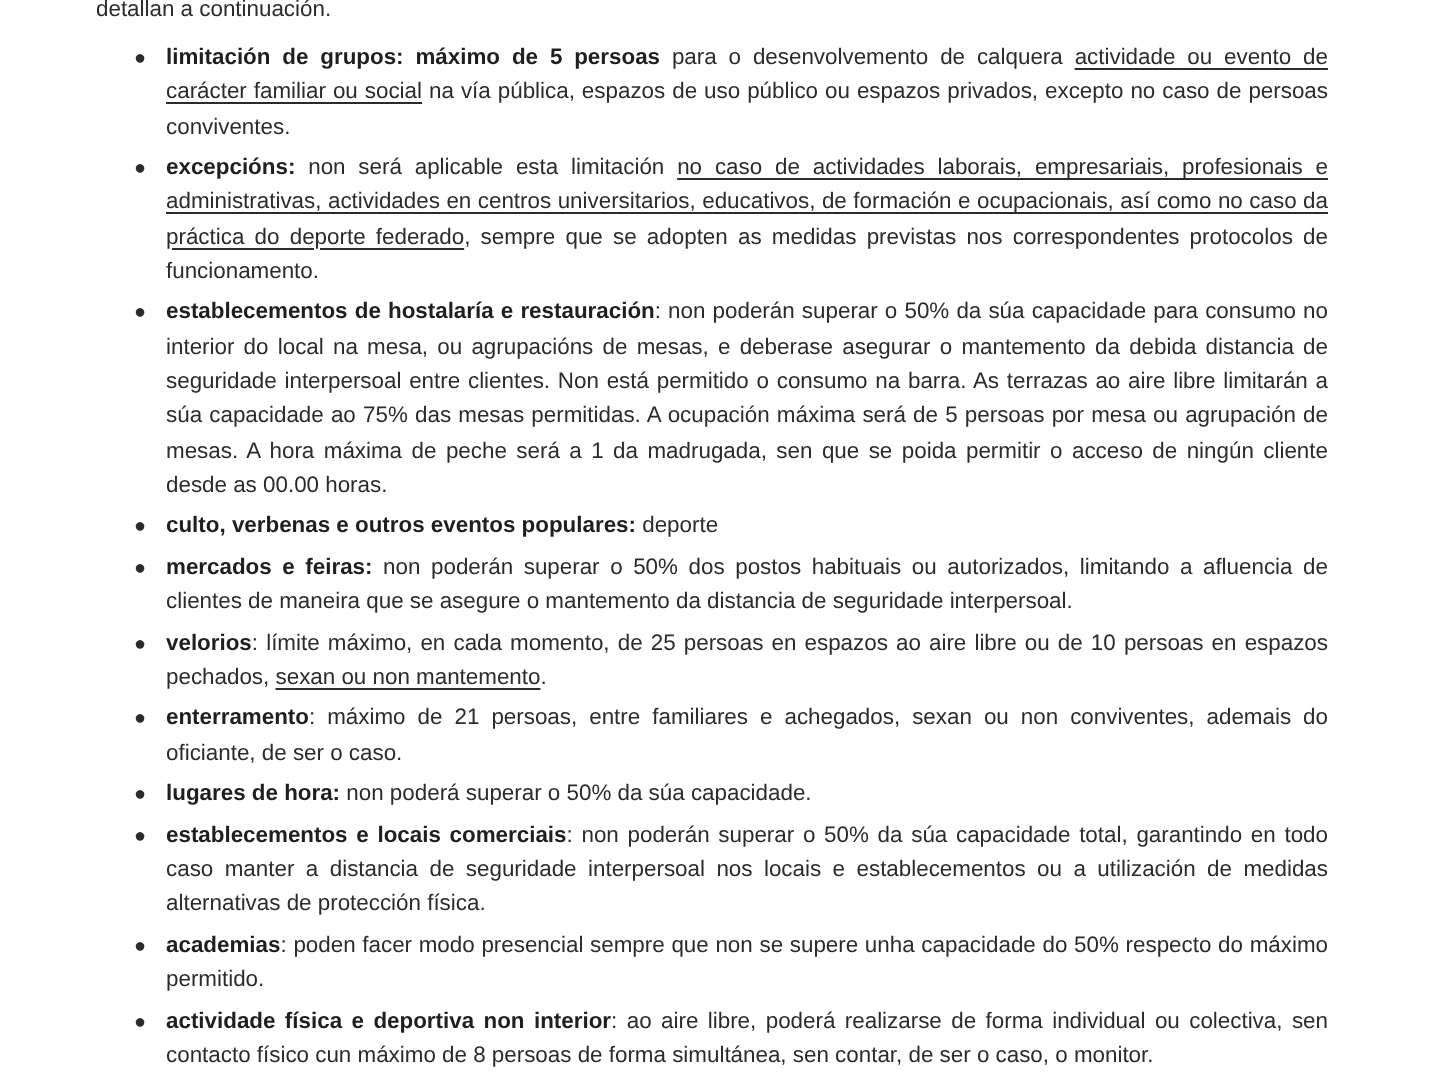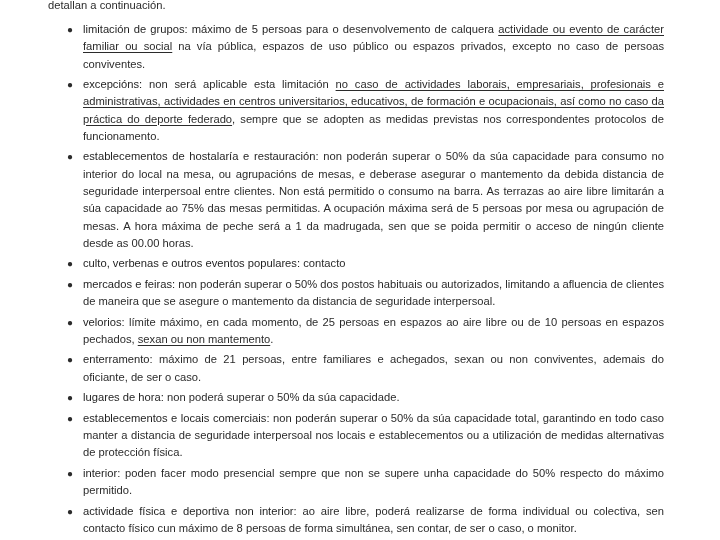--- a/index.html
+++ b/index.html
@@ -4,35 +4,35 @@
 <style>
   html, body { margin:0; padding:0; background:#fff; }
   body { width:720px; height:540px; overflow:hidden; position:relative;
          font-family:"Liberation Sans", sans-serif; color:#2b2b2b; }
   .page { position:absolute; left:0; top:0; width:720px; }
   .intro { position:absolute; left:48px; top:-3px; font-size:11.2px; line-height:17px; }
   ul.items { position:absolute; left:0; top:21px; margin:0; padding:0; list-style:none; width:720px; }
   li.item { position:relative; padding-left:83px; width:581px; font-size:11.2px; line-height:17.3px;
             text-align:justify; margin-bottom:3.2px; }
   li.item .bullet { position:absolute; left:67px; top:0; font-size:10px; }
-  .term { font-weight:normal; color:#1f1f1f; }
+  .term { font-weight:bold; color:#1f1f1f; }
   .u { text-decoration:underline; text-underline-offset:2px; }
 </style>
 </head>
 <body>
 
 <div class="page">
   <div class="intro">detallan a continuación.</div>
   <ul class="items">
     <li class="item"><span class="bullet">●</span><span class="term">limitación de grupos: máximo de 5 persoas</span><span> para o desenvolvemento de calquera </span><span class="u">actividade ou evento de carácter familiar ou social</span><span> na vía pública, espazos de uso público ou espazos privados, excepto no caso de persoas conviventes.</span></li>
     <li class="item"><span class="bullet">●</span><span class="term">excepcións:</span><span> non será aplicable esta limitación </span><span class="u">no caso de actividades laborais, empresariais, profesionais e administrativas, actividades en centros universitarios, educativos, de formación e ocupacionais, así como no caso da práctica do deporte federado</span><span>, sempre que se adopten as medidas previstas nos correspondentes protocolos de funcionamento.</span></li>
     <li class="item"><span class="bullet">●</span><span class="term">establecementos de hostalaría e restauración</span><span>: non poderán superar o 50% da súa capacidade para consumo no interior do local na mesa, ou agrupacións de mesas, e deberase asegurar o mantemento da debida distancia de seguridade interpersoal entre clientes. Non está permitido o consumo na barra. As terrazas ao aire libre limitarán a súa capacidade ao 75% das mesas permitidas. A ocupación máxima será de 5 persoas por mesa ou agrupación de mesas. A hora máxima de peche será a 1 da madrugada, sen que se poida permitir o acceso de ningún cliente desde as 00.00 horas.</span></li>
-    <li class="item"><span class="bullet">●</span><span class="term">culto, verbenas e outros eventos populares:</span><span> contacto</span></li>
+    <li class="item"><span class="bullet">●</span><span class="term">culto, verbenas e outros eventos populares:</span><span> deporte</span></li>
     <li class="item"><span class="bullet">●</span><span class="term">mercados e feiras:</span><span> non poderán superar o 50% dos postos habituais ou autorizados, limitando a afluencia de clientes de maneira que se asegure o mantemento da distancia de seguridade interpersoal.</span></li>
     <li class="item"><span class="bullet">●</span><span class="term">velorios</span><span>: límite máximo, en cada momento, de 25 persoas en espazos ao aire libre ou de 10 persoas en espazos pechados, </span><span class="u">sexan ou non mantemento</span><span>.</span></li>
     <li class="item"><span class="bullet">●</span><span class="term">enterramento</span><span>: máximo de 21 persoas, entre familiares e achegados, sexan ou non conviventes, ademais do oficiante, de ser o caso.</span></li>
     <li class="item"><span class="bullet">●</span><span class="term">lugares de hora:</span><span> non poderá superar o 50% da súa capacidade.</span></li>
     <li class="item"><span class="bullet">●</span><span class="term">establecementos e locais comerciais</span><span>: non poderán superar o 50% da súa capacidade total, garantindo en todo caso manter a distancia de seguridade interpersoal nos locais e establecementos ou a utilización de medidas alternativas de protección física.</span></li>
-    <li class="item"><span class="bullet">●</span><span class="term">interior</span><span>: poden facer modo presencial sempre que non se supere unha capacidade do 50% respecto do máximo permitido.</span></li>
+    <li class="item"><span class="bullet">●</span><span class="term">academias</span><span>: poden facer modo presencial sempre que non se supere unha capacidade do 50% respecto do máximo permitido.</span></li>
     <li class="item"><span class="bullet">●</span><span class="term">actividade física e deportiva non interior</span><span>: ao aire libre, poderá realizarse de forma individual ou colectiva, sen contacto físico cun máximo de 8 persoas de forma simultánea, sen contar, de ser o caso, o monitor.</span></li>
 
   </ul>
 </div>
 
 </body></html>

